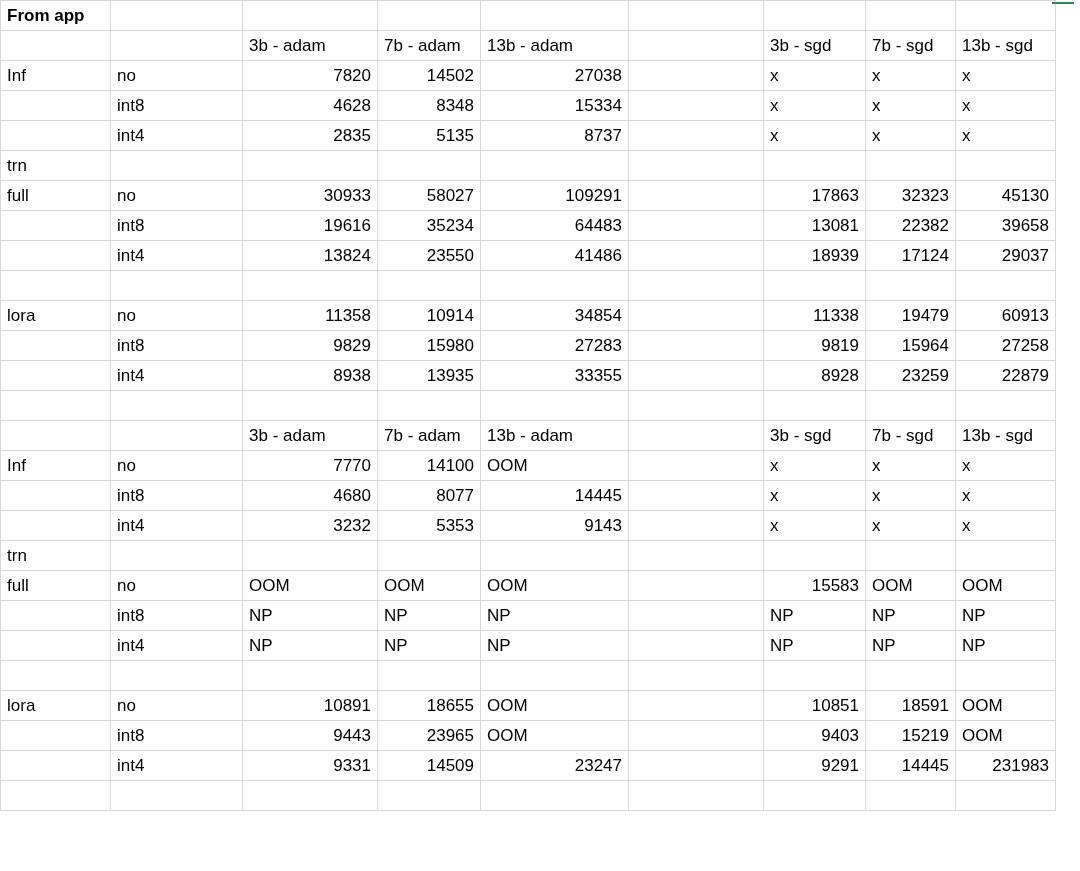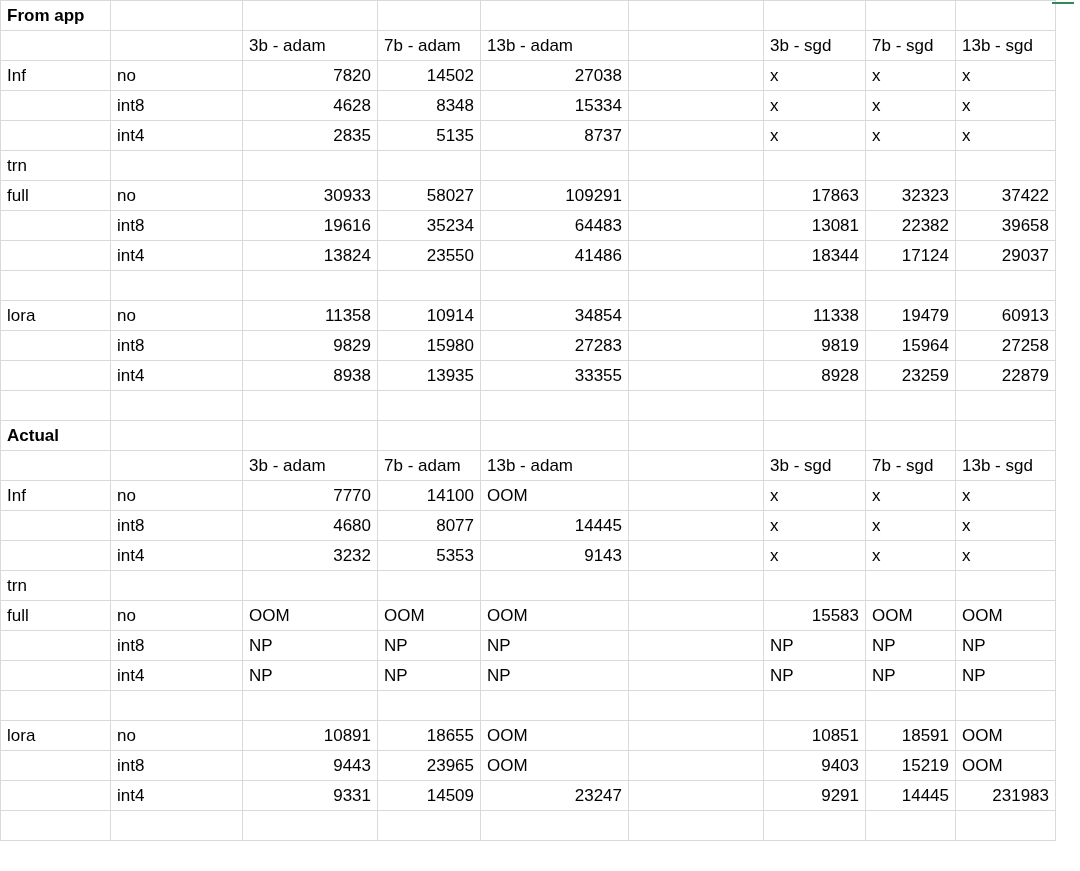--- a/index.html
+++ b/index.html
@@ -146,41 +146,41 @@
         </tr>
         <tr>
           <td class="txt">full</td>
           <td class="txt">no</td>
           <td class="num">30933</td>
           <td class="num">58027</td>
           <td class="num">109291</td>
           <td class="txt"></td>
           <td class="num">17863</td>
           <td class="num">32323</td>
-          <td class="num">37422</td>
+          <td class="num">45130</td>
         </tr>
         <tr>
           <td class="txt"></td>
           <td class="txt">int8</td>
           <td class="num">19616</td>
           <td class="num">35234</td>
           <td class="num">64483</td>
           <td class="txt"></td>
           <td class="num">13081</td>
           <td class="num">22382</td>
           <td class="num">39658</td>
         </tr>
         <tr>
           <td class="txt"></td>
           <td class="txt">int4</td>
           <td class="num">13824</td>
           <td class="num">23550</td>
           <td class="num">41486</td>
           <td class="txt"></td>
-          <td class="num">18344</td>
+          <td class="num">18939</td>
           <td class="num">17124</td>
           <td class="num">29037</td>
         </tr>
         <tr>
           <td class="txt"></td>
           <td class="txt"></td>
           <td class="txt"></td>
           <td class="txt"></td>
           <td class="txt"></td>
           <td class="txt"></td>
@@ -216,31 +216,20 @@
           <td class="num">8938</td>
           <td class="num">13935</td>
           <td class="num">33355</td>
           <td class="txt"></td>
           <td class="num">8928</td>
           <td class="num">23259</td>
           <td class="num">22879</td>
         </tr>
         <tr>
           <td class="txt"></td>
-          <td class="txt"></td>
-          <td class="txt"></td>
-          <td class="txt"></td>
-          <td class="txt"></td>
-          <td class="txt"></td>
-          <td class="txt"></td>
-          <td class="txt"></td>
-          <td class="txt"></td>
-        </tr>
-        <tr>
-          <td class="txt bold">Actual</td>
           <td class="txt"></td>
           <td class="txt"></td>
           <td class="txt"></td>
           <td class="txt"></td>
           <td class="txt"></td>
           <td class="txt"></td>
           <td class="txt"></td>
           <td class="txt"></td>
         </tr>
         <tr>

